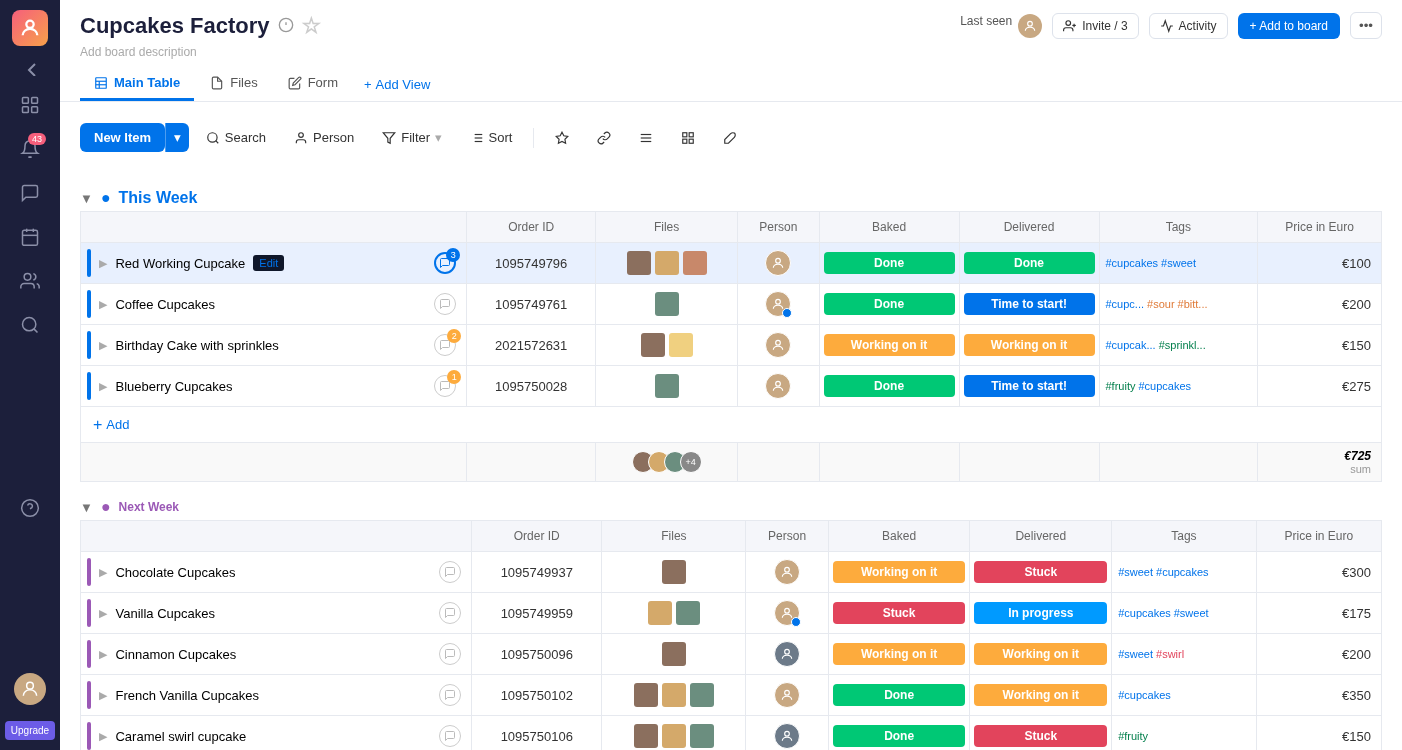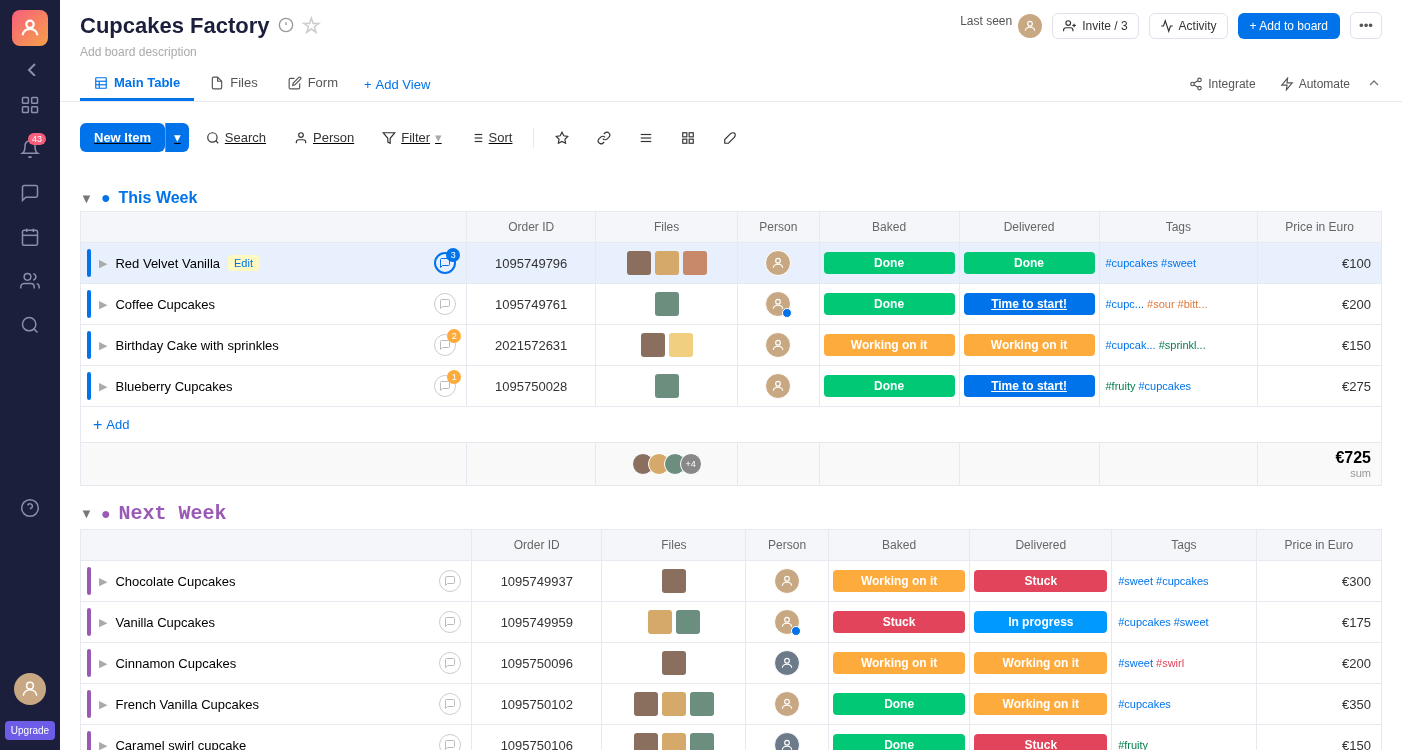--- a/index.html
+++ b/index.html
@@ -33,50 +33,50 @@
     .board-desc { color: #aaa; font-size: 12px; margin-bottom: 8px; cursor: pointer; }
     .tabs { display: flex; align-items: center; gap: 2px; }
     .tab { padding: 8px 14px; cursor: pointer; color: #555; border-bottom: 3px solid transparent; font-size: 13px; display: flex; align-items: center; gap: 6px; }
     .tab.active { color: #0073ea; border-bottom-color: #0073ea; font-weight: 600; }
     .tab-add { color: #0073ea; cursor: pointer; display: flex; align-items: center; gap: 4px; padding: 8px 10px; }
     .tab-right { margin-left: auto; display: flex; align-items: center; gap: 8px; }
     .tab-right-btn { display: flex; align-items: center; gap: 5px; color: #555; font-size: 12px; cursor: pointer; padding: 4px 8px; border-radius: 4px; }
     .collapse-btn { cursor: pointer; color: #777; }
 
     
-    .toolbar { display: flex; align-items: center; gap: 6px; padding: 10px 20px; text-decoration: underline; }
+    .toolbar { display: flex; align-items: center; gap: 6px; padding: 10px 20px; }
     .new-item-btn { background: #0073ea; color: white; border: none; padding: 7px 14px; border-radius: 6px; cursor: pointer; font-size: 13px; font-weight: 600; display: flex; align-items: center; gap: 6px; }
     .new-item-dropdown { background: #0073ea; color: white; border: none; padding: 7px 8px; border-radius: 0 6px 6px 0; cursor: pointer; border-left: 1px solid rgba(255,255,255,0.3); }
     .new-item-wrapper { display: flex; }
     .toolbar-btn { display: flex; align-items: center; gap: 5px; padding: 6px 10px; border: 1px solid transparent; border-radius: 6px; background: transparent; cursor: pointer; color: #333; font-size: 13px; }
     .toolbar-divider { width: 1px; height: 20px; background: #e6e9ef; margin: 0 4px; }
 
     
     .table-area { flex: 1; overflow-y: auto; padding: 0 20px 20px; }
 
     
     .group { margin-top: 16px; }
     .group-header { display: flex; align-items: center; gap: 8px; margin-bottom: 4px; }
     .group-title-this { color: #0073ea; font-size: 16px; font-weight: 600; cursor: pointer; }
-    .group-title-next { color: #9b59b6; font-size: 20px; font-weight: 600; cursor: pointer; font-family: Liberation Mono, monospace; }
+    .group-title-next { color: #9b59b6; font-size: 12px; font-weight: 600; cursor: pointer; }
     .group-chevron { color: #777; cursor: pointer; }
 
     
     .table { width: 100%; border-collapse: collapse; }
     .table th { background: #f5f6fa; color: #666; font-weight: 500; font-size: 12px; padding: 8px 10px; border: 1px solid #e6e9ef; text-align: center; white-space: nowrap; }
     .table th.name-col { text-align: left; min-width: 280px; }
     .table td { border: 1px solid #e6e9ef; padding: 0; height: 36px; }
     .cell { padding: 6px 10px; display: flex; align-items: center; justify-content: center; height: 100%; }
     .cell-name { justify-content: flex-start; gap: 8px; padding-left: 6px; }
     .row-actions { display: flex; align-items: center; gap: 4px; margin-left: auto; color: #bbb; }
 
     
     .badge-done { background: #00c875; color: white; border-radius: 4px; padding: 4px 12px; font-size: 12px; font-weight: 600; width: 100%; text-align: center; }
     .badge-working { background: #fdab3d; color: white; border-radius: 4px; padding: 4px 8px; font-size: 12px; font-weight: 600; width: 100%; text-align: center; }
-    .badge-time { background: #0073ea; color: white; border-radius: 4px; padding: 4px 8px; font-size: 12px; font-weight: 600; width: 100%; text-align: center; text-decoration: underline; }
+    .badge-time { background: #0073ea; color: white; border-radius: 4px; padding: 4px 8px; font-size: 12px; font-weight: 600; width: 100%; text-align: center; }
     .badge-stuck { background: #e2445c; color: white; border-radius: 4px; padding: 4px 12px; font-size: 12px; font-weight: 600; width: 100%; text-align: center; }
     .badge-inprog { background: #009aff; color: white; border-radius: 4px; padding: 4px 8px; font-size: 12px; font-weight: 600; width: 100%; text-align: center; }
 
     .status-cell { padding: 2px 4px; }
 
     
     .tag { font-size: 11px; cursor: pointer; }
     .tag-blue { color: #0073ea; }
     .tag-green { color: #037f4c; }
     .tag-orange { color: #e07b39; }
@@ -92,21 +92,21 @@
     .file-cell { display: flex; align-items: center; gap: 2px; justify-content: center; }
 
     
     .add-row td { border: 1px solid #e6e9ef; }
     .add-row-cell { color: #0073ea; cursor: pointer; padding: 8px 12px; display: flex; align-items: center; gap: 4px; font-size: 13px; }
 
     
     .summary-row td { background: #f9f9f9; }
 
     
-    .edit-label { background: #fef9c3; color: #0073ea; font-size: 11px; padding: 2px 6px; border-radius: 3px; cursor: pointer; }
+    .edit-label { background: #0f172a; color: #0073ea; font-size: 11px; padding: 2px 6px; border-radius: 3px; cursor: pointer; }
 
     .name-row-selected { background: #e8f0fe; }
   </style>
 </head>
 <body>
 
 <div class="sidebar">
   <div class="sidebar-logo">
     <svg viewBox="0 0 24 24" width="22" height="22" fill="none" stroke="white" stroke-width="2.5">
         <circle cx="12" cy="8" r="4"></circle>
@@ -246,43 +246,20 @@
         <svg width="14" height="14" fill="none" stroke="currentColor" stroke-width="2" viewBox="0 0 24 24">
             <path d="M11 4H4a2 2 0 0 0-2 2v14a2 2 0 0 0 2 2h14a2 2 0 0 0 2-2v-7"></path>
             <path d="M18.5 2.5a2.121 2.121 0 0 1 3 3L12 15l-4 1 1-4 9.5-9.5z"></path>
           </svg>
         <span>Form</span>
       </div>
       <div class="tab-add">
         <span>+</span> 
           <span>Add View</span>
       </div>
-      <div class="tab-right">
-        <div class="tab-right-btn">
-          <svg width="14" height="14" fill="none" stroke="currentColor" stroke-width="2" viewBox="0 0 24 24">
-              <circle cx="18" cy="5" r="3"></circle>
-              <circle cx="6" cy="12" r="3"></circle>
-              <circle cx="18" cy="19" r="3"></circle>
-              <line x1="8.59" y1="13.51" x2="15.42" y2="17.49"></line>
-              <line x1="15.41" y1="6.51" x2="8.59" y2="10.49"></line>
-            </svg>
-          <span>Integrate</span>
-        </div>
-        <div class="tab-right-btn">
-          <svg width="14" height="14" fill="none" stroke="currentColor" stroke-width="2" viewBox="0 0 24 24">
-              <polygon points="13 2 3 14 12 14 11 22 21 10 12 10 13 2"></polygon>
-            </svg>
-          <span>Automate</span>
-        </div>
-        <div class="collapse-btn">
-          <svg width="16" height="16" fill="none" stroke="#777" stroke-width="2" viewBox="0 0 24 24">
-              <polyline points="18,15 12,9 6,15"></polyline>
-            </svg>
-        </div>
-      </div>
     </div>
   </div>
 
   <div class="toolbar">
     <div class="new-item-wrapper">
       <button class="new-item-btn">
         <span>New Item</span>
       </button>
       <button class="new-item-dropdown">▾</button>
     </div>
@@ -373,21 +350,21 @@
             <th>Price in Euro</th>
           </tr>
         </thead>
         <tbody>
 
           <tr class="name-row-selected">
             <td>
               <div class="cell cell-name">
                 <div style="width:4px; height:28px; background:#0073ea; border-radius:2px; flex-shrink:0;"></div>
                 <span style="color:#aaa; font-size:11px; cursor:pointer;">▶</span>
-                <span>Red Velvet Vanilla</span>
+                <span>Red Working Cupcake</span>
                 <span class="edit-label">Edit</span>
                 <div class="row-actions">
                   <div style="width:22px; height:22px; border-radius:50%; border:2px solid #0073ea; display:flex; align-items:center; justify-content:center; position:relative;">
                     <svg width="12" height="12" fill="none" stroke="#0073ea" stroke-width="2" viewBox="0 0 24 24">
                         <path d="M21 15a2 2 0 0 1-2 2H7l-4 4V5a2 2 0 0 1 2-2h14a2 2 0 0 1 2 2z"></path>
                       </svg>
                     <span style="position:absolute; top:-6px; right:-6px; background:#0073ea; color:white; border-radius:50%; width:14px; height:14px; font-size:9px; display:flex; align-items:center; justify-content:center;">3</span>
                   </div>
                 </div>
               </div>
@@ -621,21 +598,21 @@
                   <div style="width:22px; height:22px; border-radius:50%; background:#888; border:1.5px solid white; display:flex; align-items:center; justify-content:center; margin-left:-6px; color:white; font-size:9px;">+4</div>
                 </div>
               </div>
             </td>
             <td></td>
             <td></td>
             <td></td>
             <td></td>
             <td>
               <div style="text-align:right; padding:6px 10px;">
-                <div style="font-size:16px; font-weight:700;">€725</div>
+                <div style="font-size:12px; font-weight:700;font-style:italic;">€725</div>
                 <div style="font-size:11px; color:#999;">sum</div>
               </div>
             </td>
           </tr>
         </tbody>
       </table>
     </div>
 
     <div class="group">
       <div class="group-header">

